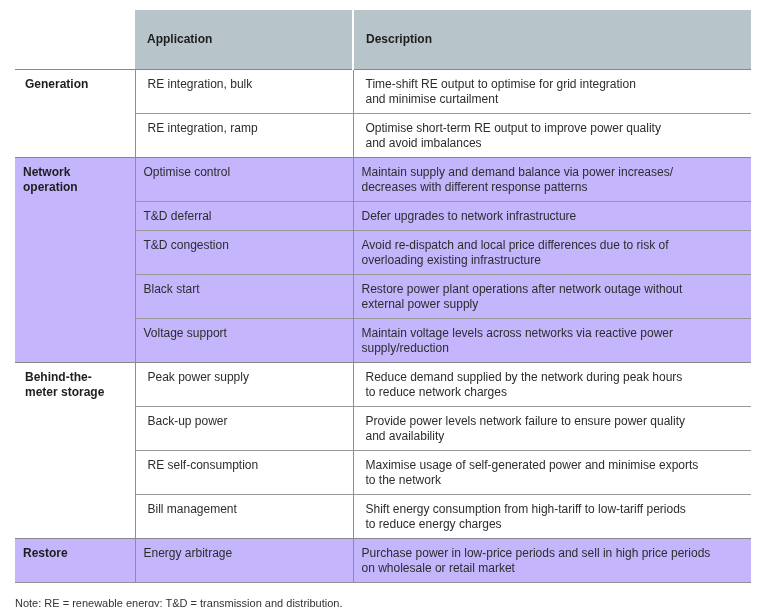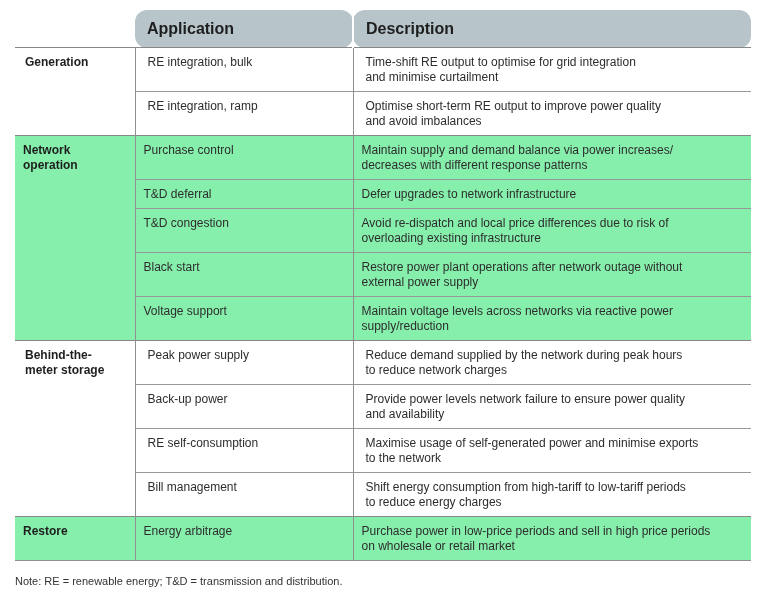--- a/index.html
+++ b/index.html
@@ -40,24 +40,23 @@
     border-bottom: 1px solid #8f8f8f;
   }
   col.c-cat  { width: 120px; }
   col.c-app  { width: 218px; }
   col.c-desc { width: 398px; }
   thead th {
     background: #b7c4ca;
     text-align: left;
     font-weight: bold;
     color: #1e1e1e;
-    padding: 11px 12px;
-    font-size: 16px;
+    padding: 22px 12px;
+    font-size: 12px;
     line-height: 15px;
-    border-radius: 12px;
   }
   thead th.corner {
     background: #ffffff;
   }
   thead th.hdr-desc {
     border-left: 2px solid #ffffff;
   }
   tbody { border-top: 1px solid #878787; }
   td {
     vertical-align: top;
@@ -67,21 +66,21 @@
   }
   td.cat {
     font-weight: bold;
     color: #1e1e1e;
     padding-left: 10px;
   }
   td.app, td.desc {
     border-left: 1px solid #8f8f8f;
   }
   tbody tr + tr > td { border-top: 1px solid #979797; margin-left: 8px; }
-  tbody.shaded td { background: #86efac; padding-left: 8px; }
+  tbody.shaded td { background: #c4b5fd; padding-left: 8px; }
   .note {
     margin-top: 14px;
     font-size: 11px;
     line-height: 13px;
     color: #333333;
   }
 </style>
 </head>
 <body>
 
@@ -113,21 +112,21 @@
         <td class="app">RE integration, ramp</td>
         <td class="desc">Optimise short-term RE output to improve power quality
 and avoid imbalances</td>
       </tr>
     </tbody>
 
     <tbody class="shaded">
       <tr>
         <td class="cat" rowspan="5">Network
 operation</td>
-        <td class="app">Purchase control</td>
+        <td class="app">Optimise control</td>
         <td class="desc">Maintain supply and demand balance via power increases/
 decreases with different response patterns</td>
       </tr>
       <tr>
         <td class="app">T&amp;D deferral</td>
         <td class="desc">Defer upgrades to network infrastructure</td>
       </tr>
       <tr>
         <td class="app">T&amp;D congestion</td>
         <td class="desc">Avoid re-dispatch and local price differences due to risk of

